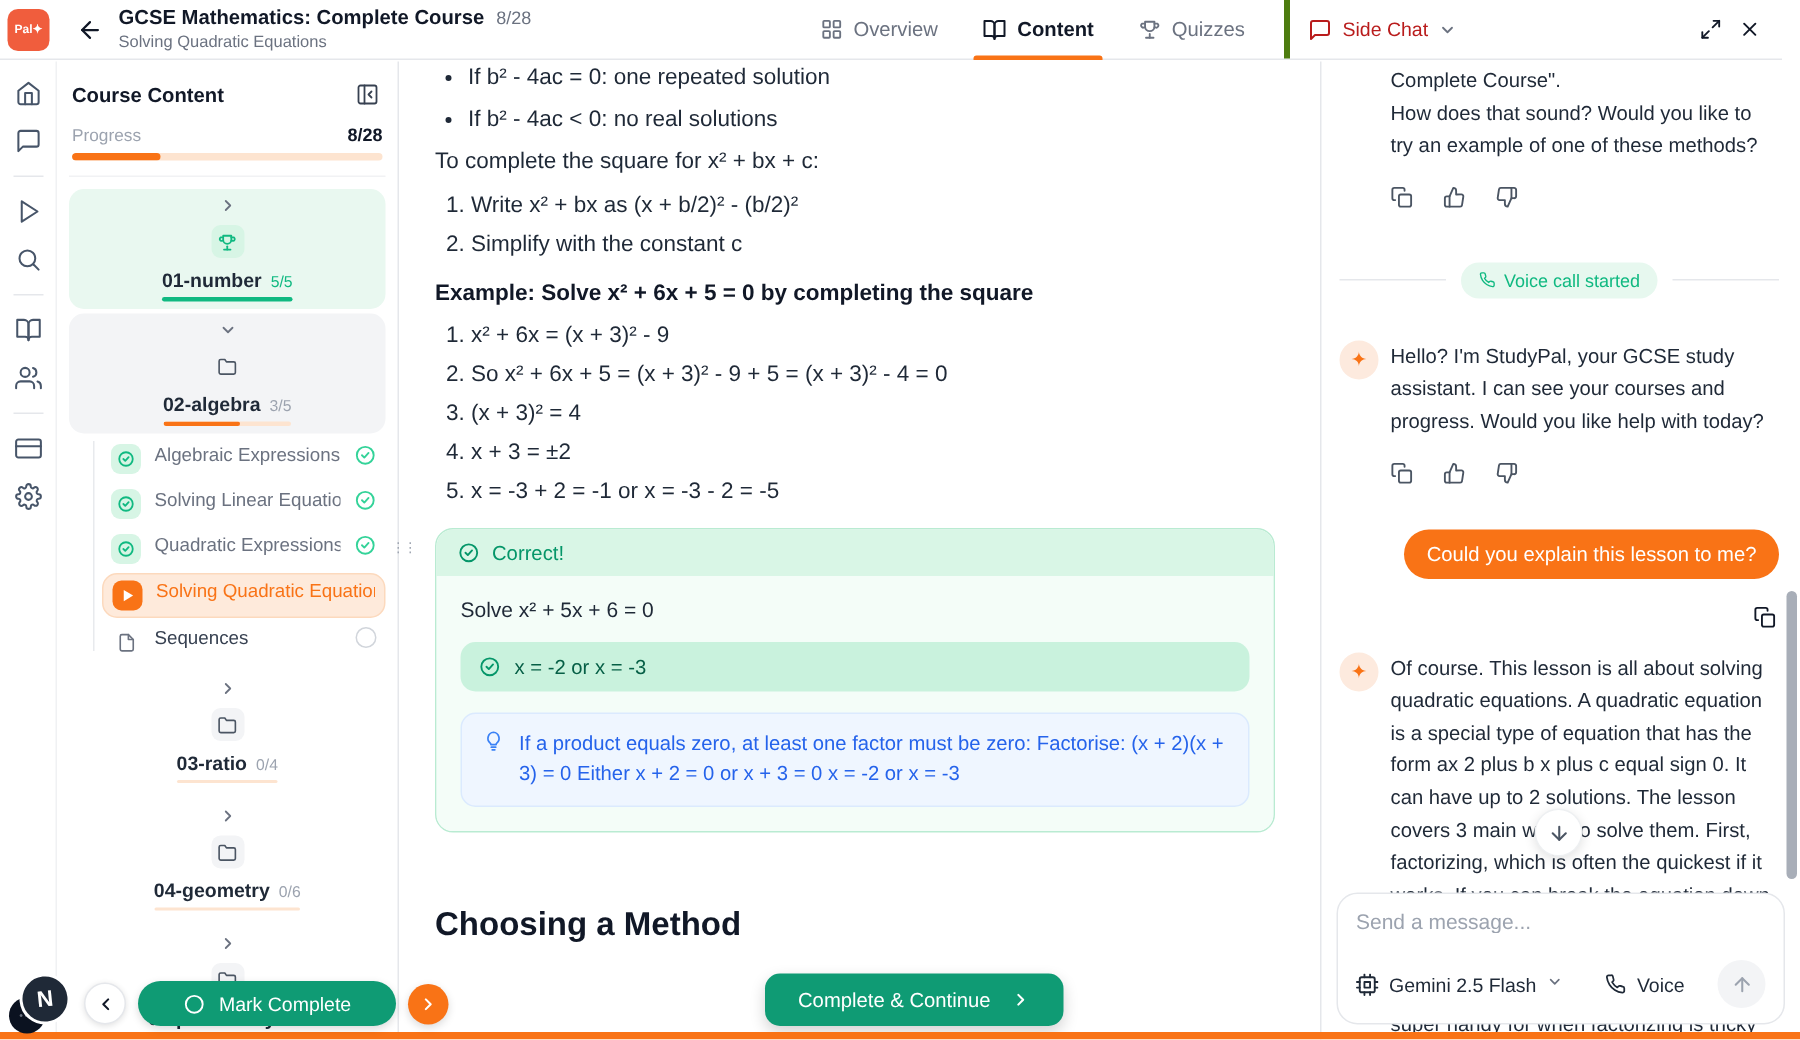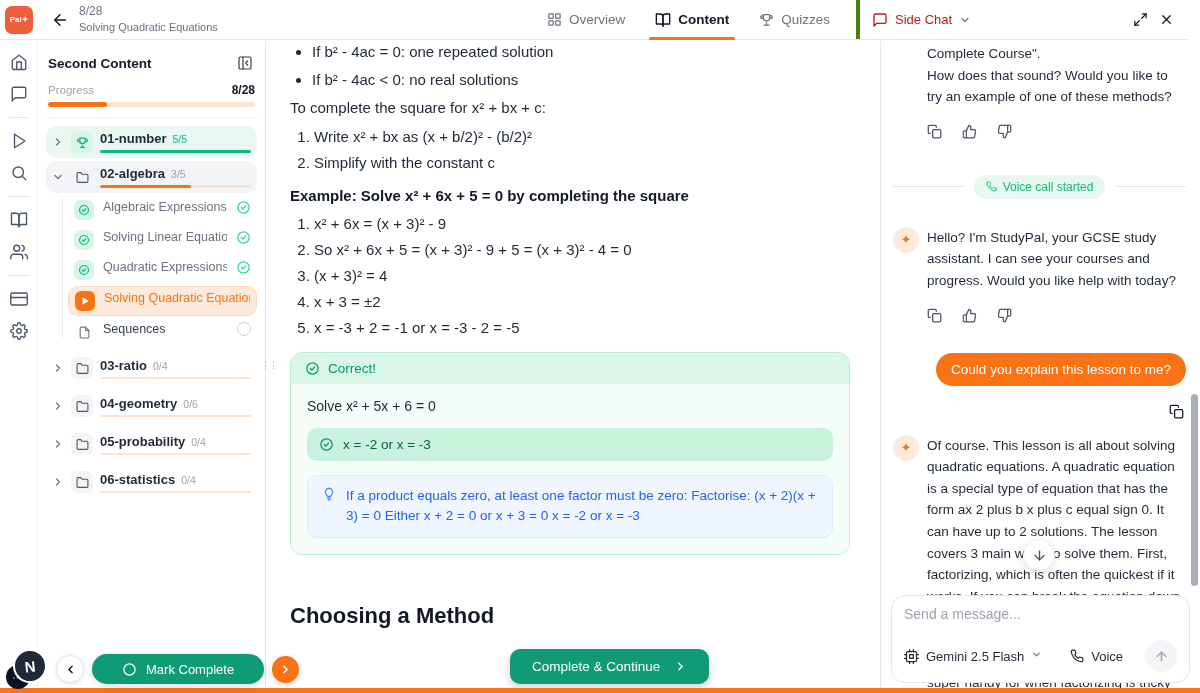--- a/index.html
+++ b/index.html
@@ -38,21 +38,21 @@
   
   .course { width:228px; flex:none; border-right:1px solid #e5e7eb; padding:10px 8px 0 8px; position:relative; }
   .cc-head { display:flex; align-items:center; justify-content:space-between; padding:2px 2px 0 2px; }
   .cc-title { font-size:13.5px; font-weight:bold; color:#111827; }
   .cc-prog-row { display:flex; justify-content:space-between; align-items:baseline; padding:10px 2px 5px 2px; }
   .cc-prog-label { font-size:11.5px; color:#9ca3af; }
   .cc-prog-val { font-size:12px; font-weight:bold; color:#111827; }
   .cc-track { height:5px; border-radius:3px; background:#fde4d0; margin:0 2px 10px 2px; overflow:hidden; }
   .cc-fill { height:100%; border-radius:3px; background:#f97316; }
   .tree { border-top:1px solid #f1f2f4; padding-top:8px; }
-  .sec { display:flex; align-items:center; gap:7px; padding:5px 6px; border-radius:10px; margin-bottom:3px; cursor:pointer; }
+  .sec { display:flex; align-items:center; gap:7px; padding:5px 6px; border-radius:10px; margin-bottom:3px; cursor:pointer;flex-direction:column; }
   .sec.green-bg { background:#e9f8f0; }
   .sec.gray-bg { background:#f3f4f6; }
   .sec-chev { color:#6b7280; flex:none; }
   .sec-ic { width:22px; height:22px; border-radius:6px; display:flex; align-items:center; justify-content:center; flex:none; }
   .sec-ic.done { background:#d7f5e5; color:#10b981; }
   .sec-ic.folder { background:#f3f4f6; color:#4b5563; }
   .sec-main { flex:1; min-width:0; }
   .sec-lblrow { display:flex; align-items:baseline; gap:6px; }
   .sec-label { font-size:13px; font-weight:bold; color:#1f2937; }
   .sec-count { font-size:10.5px; color:#9ca3af; }
@@ -140,20 +140,21 @@
   <div class="topbar-left">
     <div class="logo">Pal✦</div>
     <button class="back-btn">
       <svg class="ic" width="18" height="18" viewBox="0 0 24 24" fill="none" stroke="currentColor" stroke-width="2" stroke-linecap="round" stroke-linejoin="round">
           <line x1="19" y1="12" x2="5" y2="12"></line>
           <polyline points="12 19 5 12 12 5"></polyline>
         </svg>
     </button>
     <div class="title-block">
       <div class="title-row">
+        <span class="course-title">GCSE Mathematics: Complete Course</span>
         <span class="course-progress">8/28</span>
       </div>
       <div class="subtitle">Solving Quadratic Equations</div>
     </div>
     <nav class="tabs">
       <div class="tab">
         <svg class="ic" width="15" height="15" viewBox="0 0 24 24" fill="none" stroke="currentColor" stroke-width="2">
             <rect x="3" y="3" width="7" height="7" rx="1"></rect>
             <rect x="14" y="3" width="7" height="7" rx="1"></rect>
             <rect x="3" y="14" width="7" height="7" rx="1"></rect>
@@ -257,21 +258,21 @@
     <span class="rail-ic">
         <svg class="ic" width="18" height="18" viewBox="0 0 24 24" fill="none" stroke="currentColor" stroke-width="1.8" stroke-linecap="round" stroke-linejoin="round">
           <circle cx="12" cy="12" r="3"></circle>
           <path d="M19.4 15a1.65 1.65 0 0 0 .33 1.82l.06.06a2 2 0 1 1-2.83 2.83l-.06-.06a1.65 1.65 0 0 0-1.82-.33 1.65 1.65 0 0 0-1 1.51V21a2 2 0 1 1-4 0v-.09A1.65 1.65 0 0 0 9 19.4a1.65 1.65 0 0 0-1.82.33l-.06.06a2 2 0 1 1-2.83-2.83l.06-.06a1.65 1.65 0 0 0 .33-1.82 1.65 1.65 0 0 0-1.51-1H3a2 2 0 1 1 0-4h.09A1.65 1.65 0 0 0 4.6 9a1.65 1.65 0 0 0-.33-1.82l-.06-.06a2 2 0 1 1 2.83-2.83l.06.06a1.65 1.65 0 0 0 1.82.33H9a1.65 1.65 0 0 0 1-1.51V3a2 2 0 1 1 4 0v.09a1.65 1.65 0 0 0 1 1.51 1.65 1.65 0 0 0 1.82-.33l.06-.06a2 2 0 1 1 2.83 2.83l-.06.06a1.65 1.65 0 0 0-.33 1.82V9a1.65 1.65 0 0 0 1.51 1H21a2 2 0 1 1 0 4h-.09a1.65 1.65 0 0 0-1.51 1z"></path>
         </svg>
       </span>
   </aside>
 
   <aside class="course">
     <div class="cc-head">
-      <span class="cc-title">Second Content</span>
+      <span class="cc-title">Course Content</span>
       <button class="icon-btn">
         <svg class="ic" width="16" height="16" viewBox="0 0 24 24" fill="none" stroke="#374151" stroke-width="1.8" stroke-linecap="round" stroke-linejoin="round">
             <rect x="3" y="3" width="18" height="18" rx="2"></rect>
             <line x1="9" y1="3" x2="9" y2="21"></line>
             <polyline points="16 9 13 12 16 15"></polyline>
           </svg>
       </button>
     </div>
     <div class="cc-prog-row">
       <span class="cc-prog-label">Progress</span>

